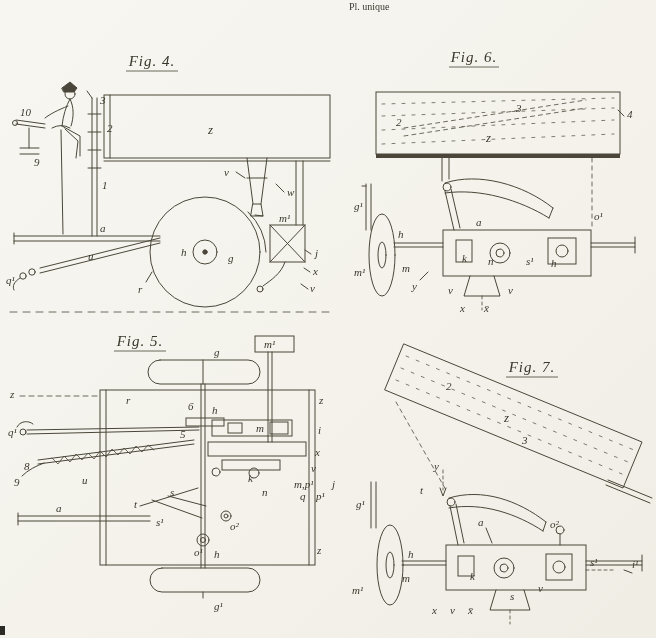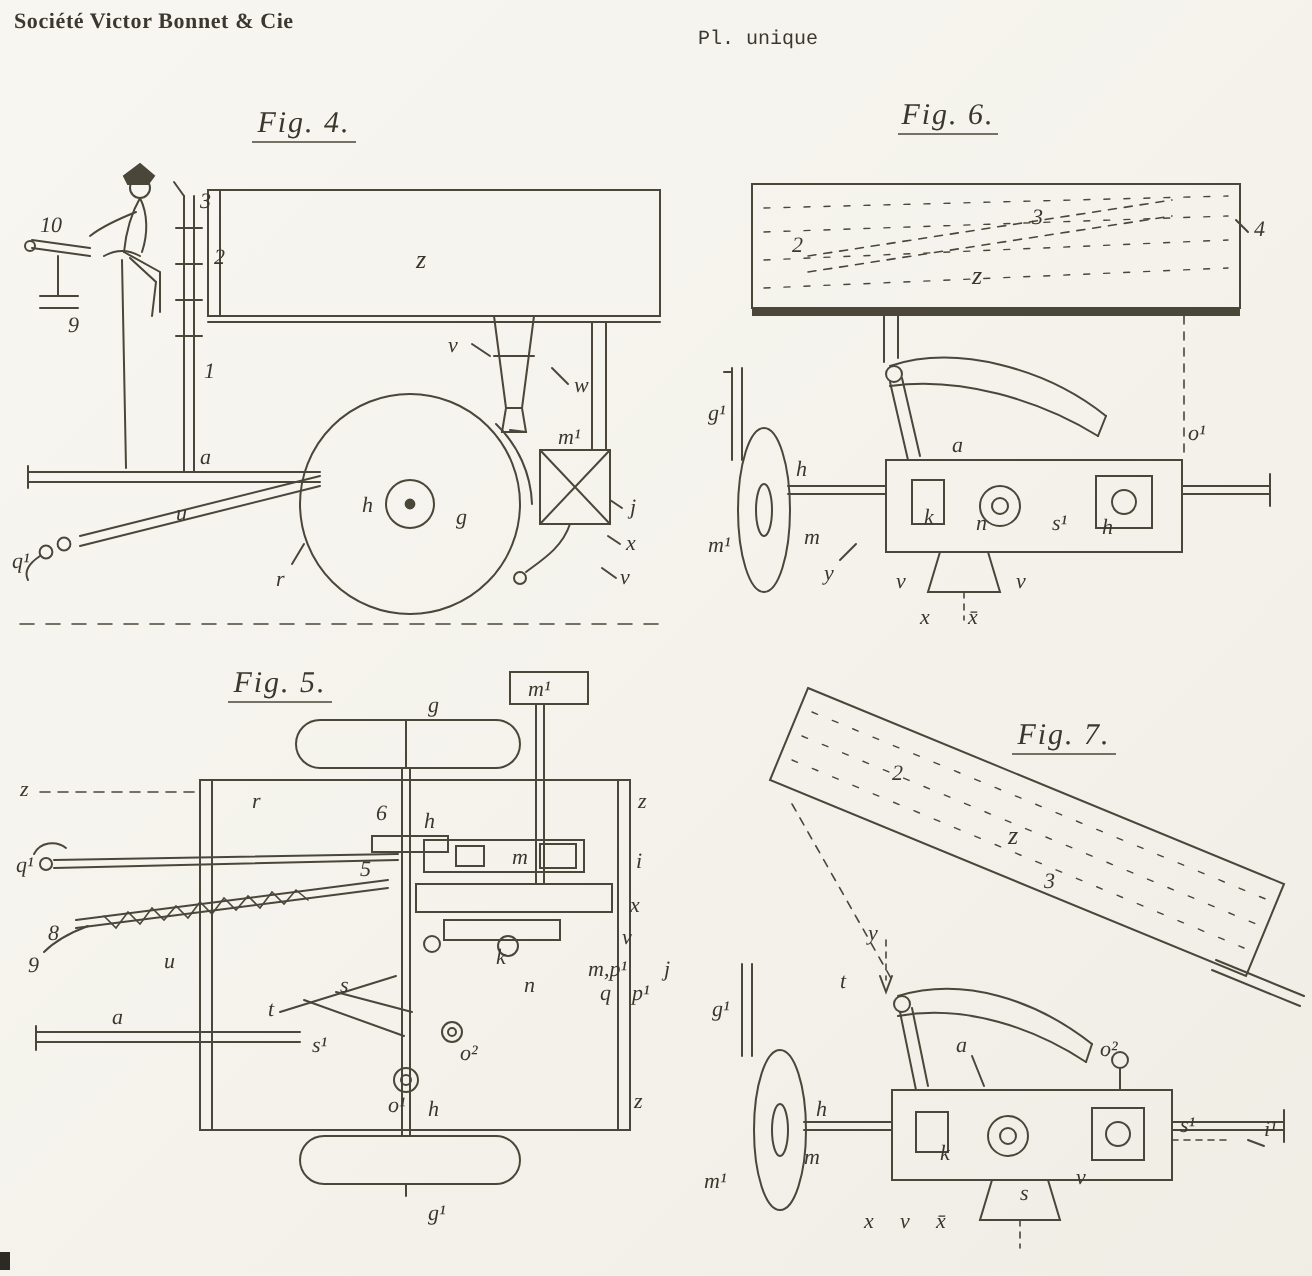--- a/index.html
+++ b/index.html
@@ -11,41 +11,40 @@
     background: linear-gradient(135deg, #f7f6f1 0%, #f4f2eb 55%, #efede4 100%);
     font-family: "Liberation Serif", "DejaVu Serif", serif;
     color: #33312b;
     overflow: hidden;
   }
   .hdr-left {
     position: absolute; left: 7px; top: 5px;
     font-size: 11px; font-weight: bold; color: #3a382f; letter-spacing: .3px;
   }
   .hdr-right {
-    position: absolute; left: 349px; top: 15px;
-    font-size: 10px; color: #3a382f; font-family: Liberation Mono, monospace;
+    position: absolute; left: 349px; top: 1px;
+    font-size: 10px; color: #3a382f;
   }
   .fig { position: absolute; }
   .fig text {
     font-family: "Liberation Serif", "DejaVu Serif", serif;
     font-style: italic; font-size: 11px; fill: #3a372c;
   }
   .fig text.t { font-size: 15px; letter-spacing: 1px; }
   .fig text.lg { font-size: 13px; }
   .ink-mark {
     position: absolute; left: 0; top: 626px;
     width: 5px; height: 9px; background: #2c2a24;
   }
 </style>
 </head>
 <body>
 
 <div class="page">
 
-  <div class="hdr-left">Société Victor Bonnet &amp; Cie</div>
   <div class="hdr-right">Pl. unique</div>
   <div class="ink-mark"></div>
 
   <svg class="fig" style="left:0;top:44px" width="345" height="285" viewBox="0 0 345 285">
     <text class="t" x="152" y="22" text-anchor="middle">Fig. 4.</text>
     <line x1="126" y1="27" x2="178" y2="27" stroke="#4a4639" stroke-width="0.8"></line>
 
     <g stroke="#4a4639" stroke-width="1" fill="none" stroke-linecap="round">
       <g>
         <rect x="104" y="51" width="226" height="63"></rect>

